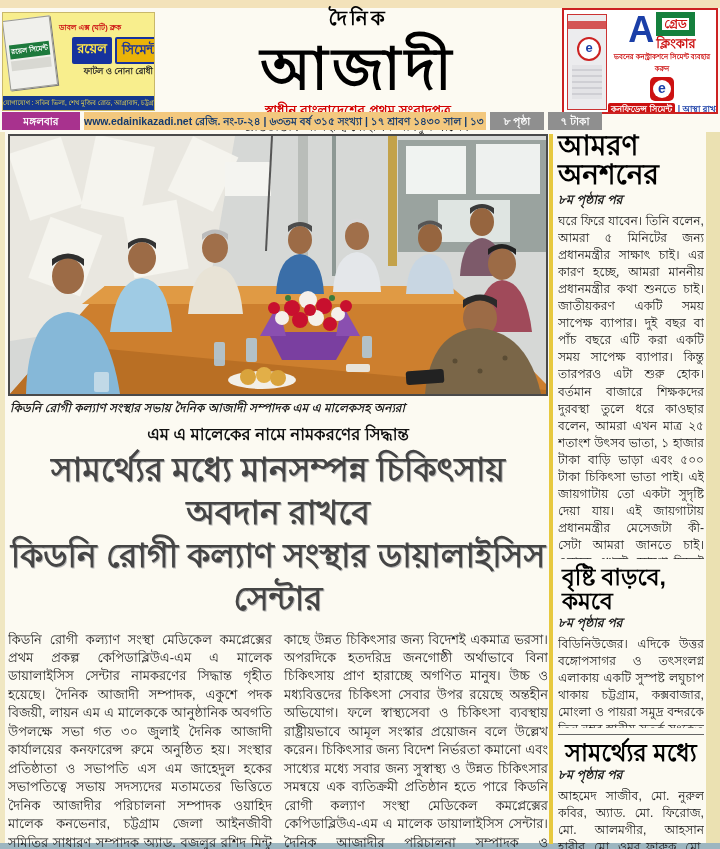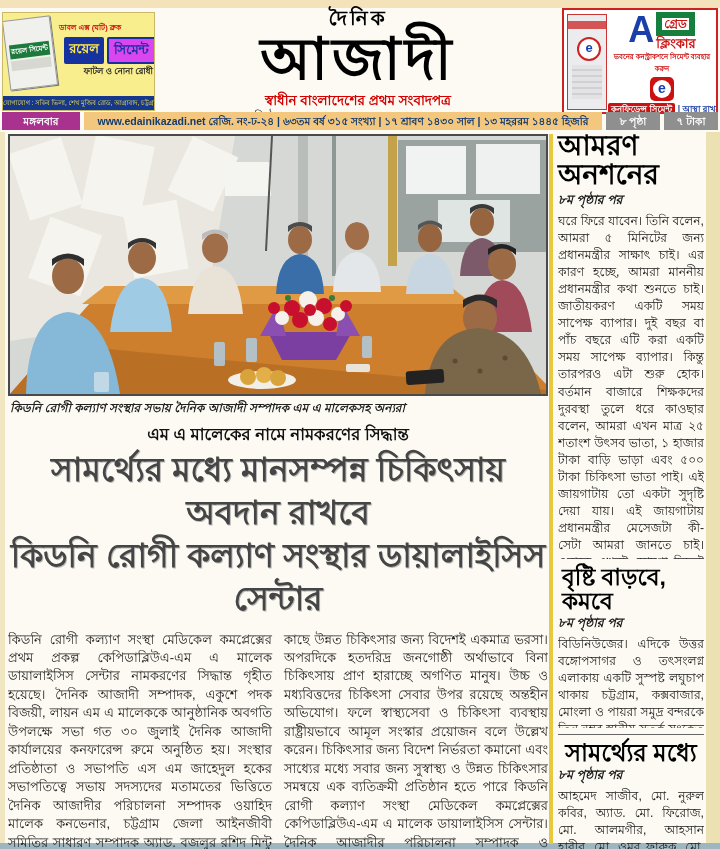--- a/index.html
+++ b/index.html
@@ -6,36 +6,36 @@
   .page{position:relative;width:720px;height:849px;background:#fcfaf2;overflow:hidden;
         font-family:"Liberation Sans",sans-serif;color:#1a1a1a;}
   .strip-top{position:absolute;left:0;top:0;width:720px;height:8px;background:#f3e2ba;}
   .strip-left{position:absolute;left:0;top:132px;width:5px;height:712px;background:#f0e7c2;}
   .strip-right{position:absolute;left:706px;top:132px;width:14px;height:712px;background:#ebe1b2;}
   .strip-bottom{position:absolute;left:0;top:843px;width:720px;height:6px;background:#9db6c0;}
 
   
   .masthead{position:absolute;left:160px;top:8px;width:396px;text-align:center;line-height:1;}
   .mh-pre{font-size:20px;font-weight:900;letter-spacing:3px;color:#000;}
-  .mh-title{font-size:58px;font-weight:900;letter-spacing:4px;color:#000;margin-top:2px;}
+  .mh-title{font-size:58px;font-weight:900;letter-spacing:4px;color:#000;margin-top:12px;}
   .mh-tagline{font-size:13.5px;font-weight:bold;color:#d40000;margin-top:6px;}
   .mh-founder{font-size:12.5px;color:#111;margin-top:3px;}
 
   .ad-left{position:absolute;left:2px;top:12px;width:153px;height:99px;background:#f8ee8d;
            border:1px solid #c9b86a;box-sizing:border-box;overflow:hidden;}
   .al-bag{position:absolute;left:3px;top:5px;width:46px;height:68px;background:#f0f0ec;
           border:1px solid #9a9a93;transform:rotate(-7deg);box-shadow:1px 1px 0 #777;}
   .al-bag-strip{position:absolute;left:3px;top:24px;width:40px;height:14px;background:#1d7a3c;
           color:#fff;font-size:7px;font-weight:bold;text-align:center;line-height:14px;}
   .al-bag-strip2{position:absolute;left:3px;top:40px;width:40px;height:10px;background:#d8d8d2;}
   .al-redline{position:absolute;left:56px;top:9px;width:94px;font-size:7.5px;font-weight:bold;
           color:#cc1111;}
-  .al-brandrow{position:absolute;left:58px;top:24px;width:98px;display:flex;gap:3px;justify-content:center;}
+  .al-brandrow{position:absolute;left:66px;top:24px;width:98px;display:flex;gap:3px;justify-content:center;}
   .al-b1{background:#16329e;color:#ffe84a;font-size:13px;font-weight:900;padding:2px 5px;border-radius:2px;}
-  .al-b2{background:#d946ef;color:#16329e;font-size:13px;font-weight:900;padding:1px 5px;border:2px solid #16329e;border-radius:2px;}
+  .al-b2{background:#eab308;color:#16329e;font-size:13px;font-weight:900;padding:1px 5px;border:2px solid #16329e;border-radius:2px;}
   .al-tag{position:absolute;left:54px;top:52px;width:96px;font-size:8.5px;font-weight:bold;color:#222;text-align:right;}
   .al-addr{position:absolute;left:0;bottom:0;width:100%;height:14px;background:#15388c;color:#ffe84a;
           font-size:6.5px;text-align:center;line-height:14px;white-space:nowrap;}
 
   .ad-right{position:absolute;left:562px;top:8px;width:156px;height:106px;background:#fff;
            border:2px solid #cc2222;box-sizing:border-box;overflow:hidden;}
   .ar-bag{position:absolute;left:3px;top:4px;width:38px;height:94px;background:#ececee;
           border:1px solid #cc3333;}
   .ar-bag-band{position:absolute;left:0;top:6px;width:100%;height:8px;background:#d45555;}
   .ar-bag-logo{position:absolute;left:9px;top:22px;width:20px;height:20px;border-radius:50%;
@@ -52,21 +52,21 @@
   .ar-sub{font-size:7px;color:#cc1111;font-weight:bold;margin-top:1px;}
   .ar-logo{width:24px;height:24px;margin:2px auto;border-radius:5px;background:#cc1111;
            display:flex;align-items:center;justify-content:center;}
   .ar-logo .inner{width:18px;height:18px;border-radius:50%;background:#fff;color:#1b3fa8;
            font-size:14px;font-weight:900;text-align:center;line-height:17px;}
   .ar-brandline{font-size:8.5px;font-weight:900;white-space:nowrap;}
   .ar-chip{background:#cc1111;color:#fff;padding:1px 3px;border-radius:2px;}
   .ar-trust{color:#1b3fa8;}
 
   
-  .date-bar{position:absolute;left:2px;top:112px;width:716px;height:18px;display:flex;gap:4px;
+  .date-bar{position:absolute;left:2px;top:112px;width:600px;height:18px;display:flex;gap:4px;
             font-size:10.5px;line-height:18px;text-align:center;}
   .db-day{width:78px;background:#a8328e;color:#fff;font-weight:bold;}
   .db-date{width:140px;background:#dcead2;color:#1e3a22;font-weight:bold;}
   .db-info{flex:1;background:#f3c87e;color:#143a6e;font-weight:bold;overflow:hidden;white-space:nowrap;}
   .db-pages,.db-price{width:54px;background:#8f8f8f;color:#fff;font-weight:bold;}
 
   
   .lead{position:absolute;left:8px;top:134px;width:540px;}
   .photo{height:262px;border:2px solid #4a4a4a;box-sizing:border-box;background:#cfd2d4;}
   .photo svg{display:block;width:100%;height:100%;}

